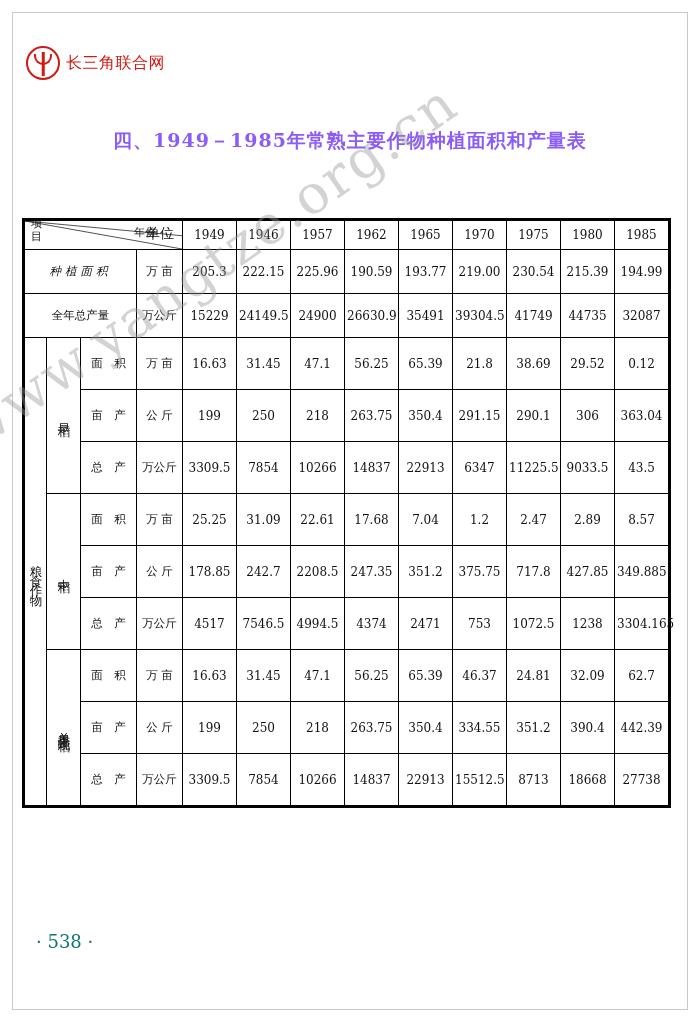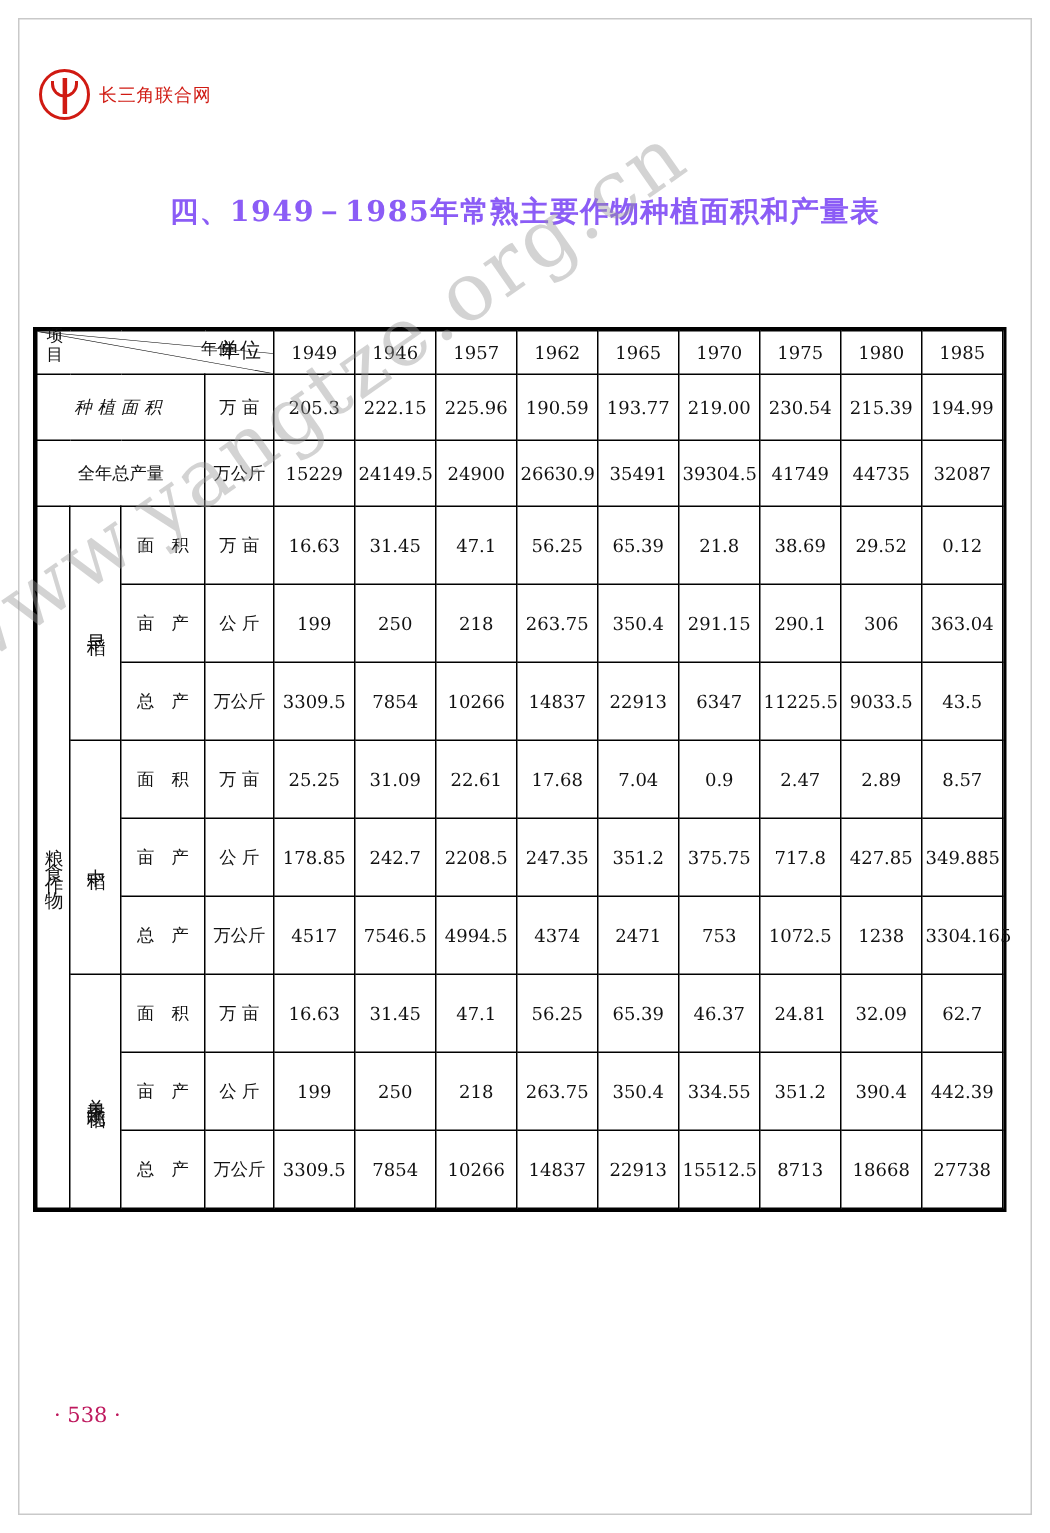--- a/index.html
+++ b/index.html
@@ -60,21 +60,21 @@
     left: 6px;
     top: 6px;
     width: 18px;
     height: 11px;
     border: 2.5px solid #d01a12;
     border-top: none;
     border-radius: 0 0 12px 12px;
     box-sizing: border-box;
   }
   .logo-text {
-    font-size: 12px;
+    font-size: 16px;
     color: #d01a12;
     letter-spacing: 0.5px;
     font-family: Liberation Serif, serif;
   }
 
   
   .doc-title {
     position: absolute;
     left: 0;
     right: 0;
@@ -182,23 +182,23 @@
     font-size: 12.5px;
   }
   .spread {
     letter-spacing: 4px;
     font-style: italic;
   }
   .pagenum {
     position: absolute;
     left: 36px;
     bottom: 70px;
-    font-size: 14px;
+    font-size: 18px;
     font-family: "DejaVu Serif", "Liberation Serif", serif;
-    color: #be185d;
+    color: #0f766e;
   }
 </style>
 </head>
 <body>
 
 <div class="page-frame"></div>
 
 <div class="site-logo">
   <div class="logo-mark"></div>
   <div class="logo-text">长三角联合网</div>
@@ -321,21 +321,21 @@
 
     <tr style="height:52px">
       <td rowspan="3" class="vlabel-sm">中稻</td>
       <td>面　积</td>
       <td>万 亩</td>
       <td class="num">25.25</td>
       <td class="num">31.09</td>
       <td class="num">22.61</td>
       <td class="num">17.68</td>
       <td class="num">7.04</td>
-      <td class="num">0.9</td>
+      <td class="num">1.2</td>
       <td class="num">2.47</td>
       <td class="num">2.89</td>
       <td class="num">8.57</td>
     </tr>
     <tr style="height:52px">
       <td>亩　产</td>
       <td>公 斤</td>
       <td class="num">178.85</td>
       <td class="num">242.7</td>
       <td class="num">2208.5</td>

